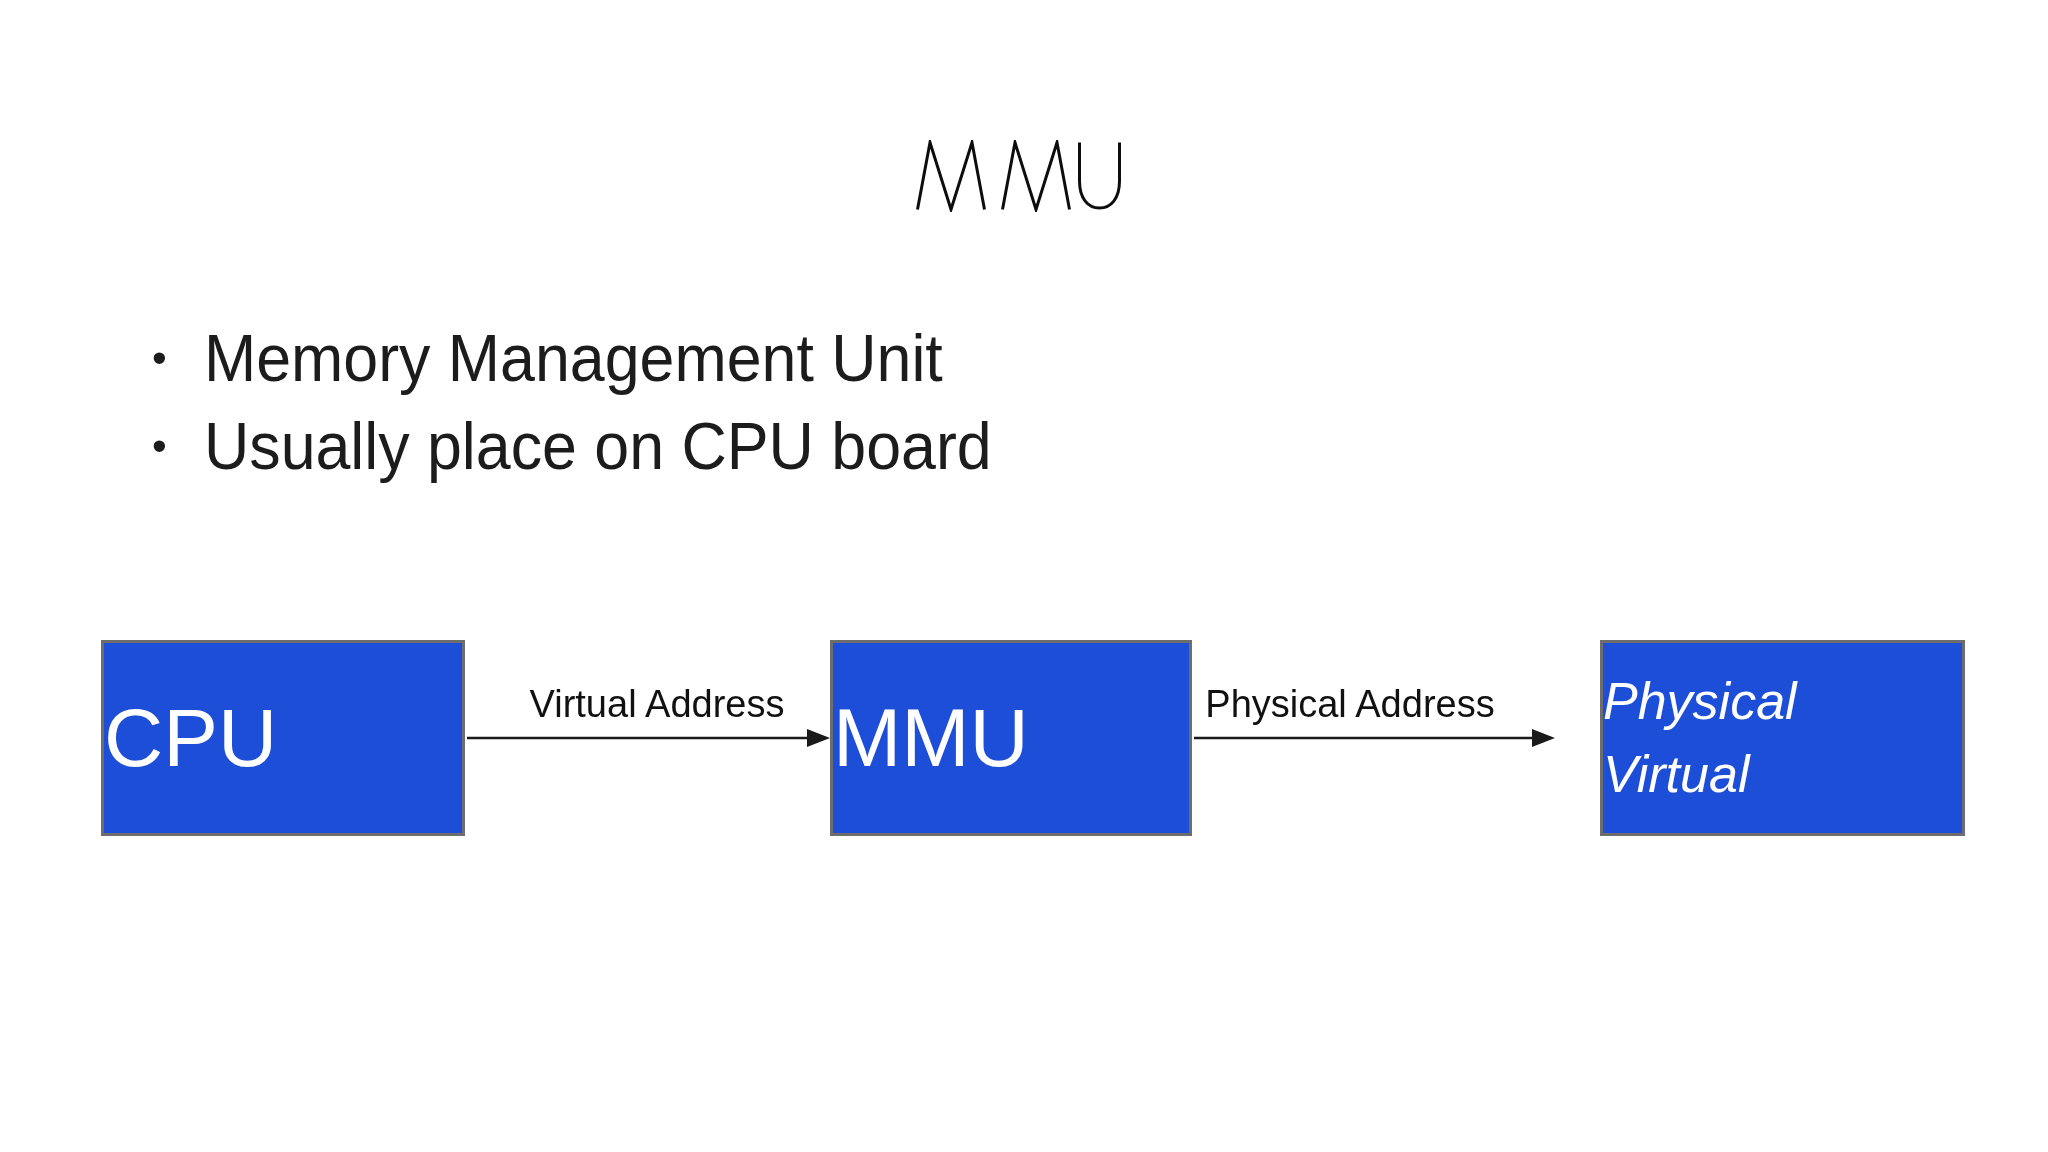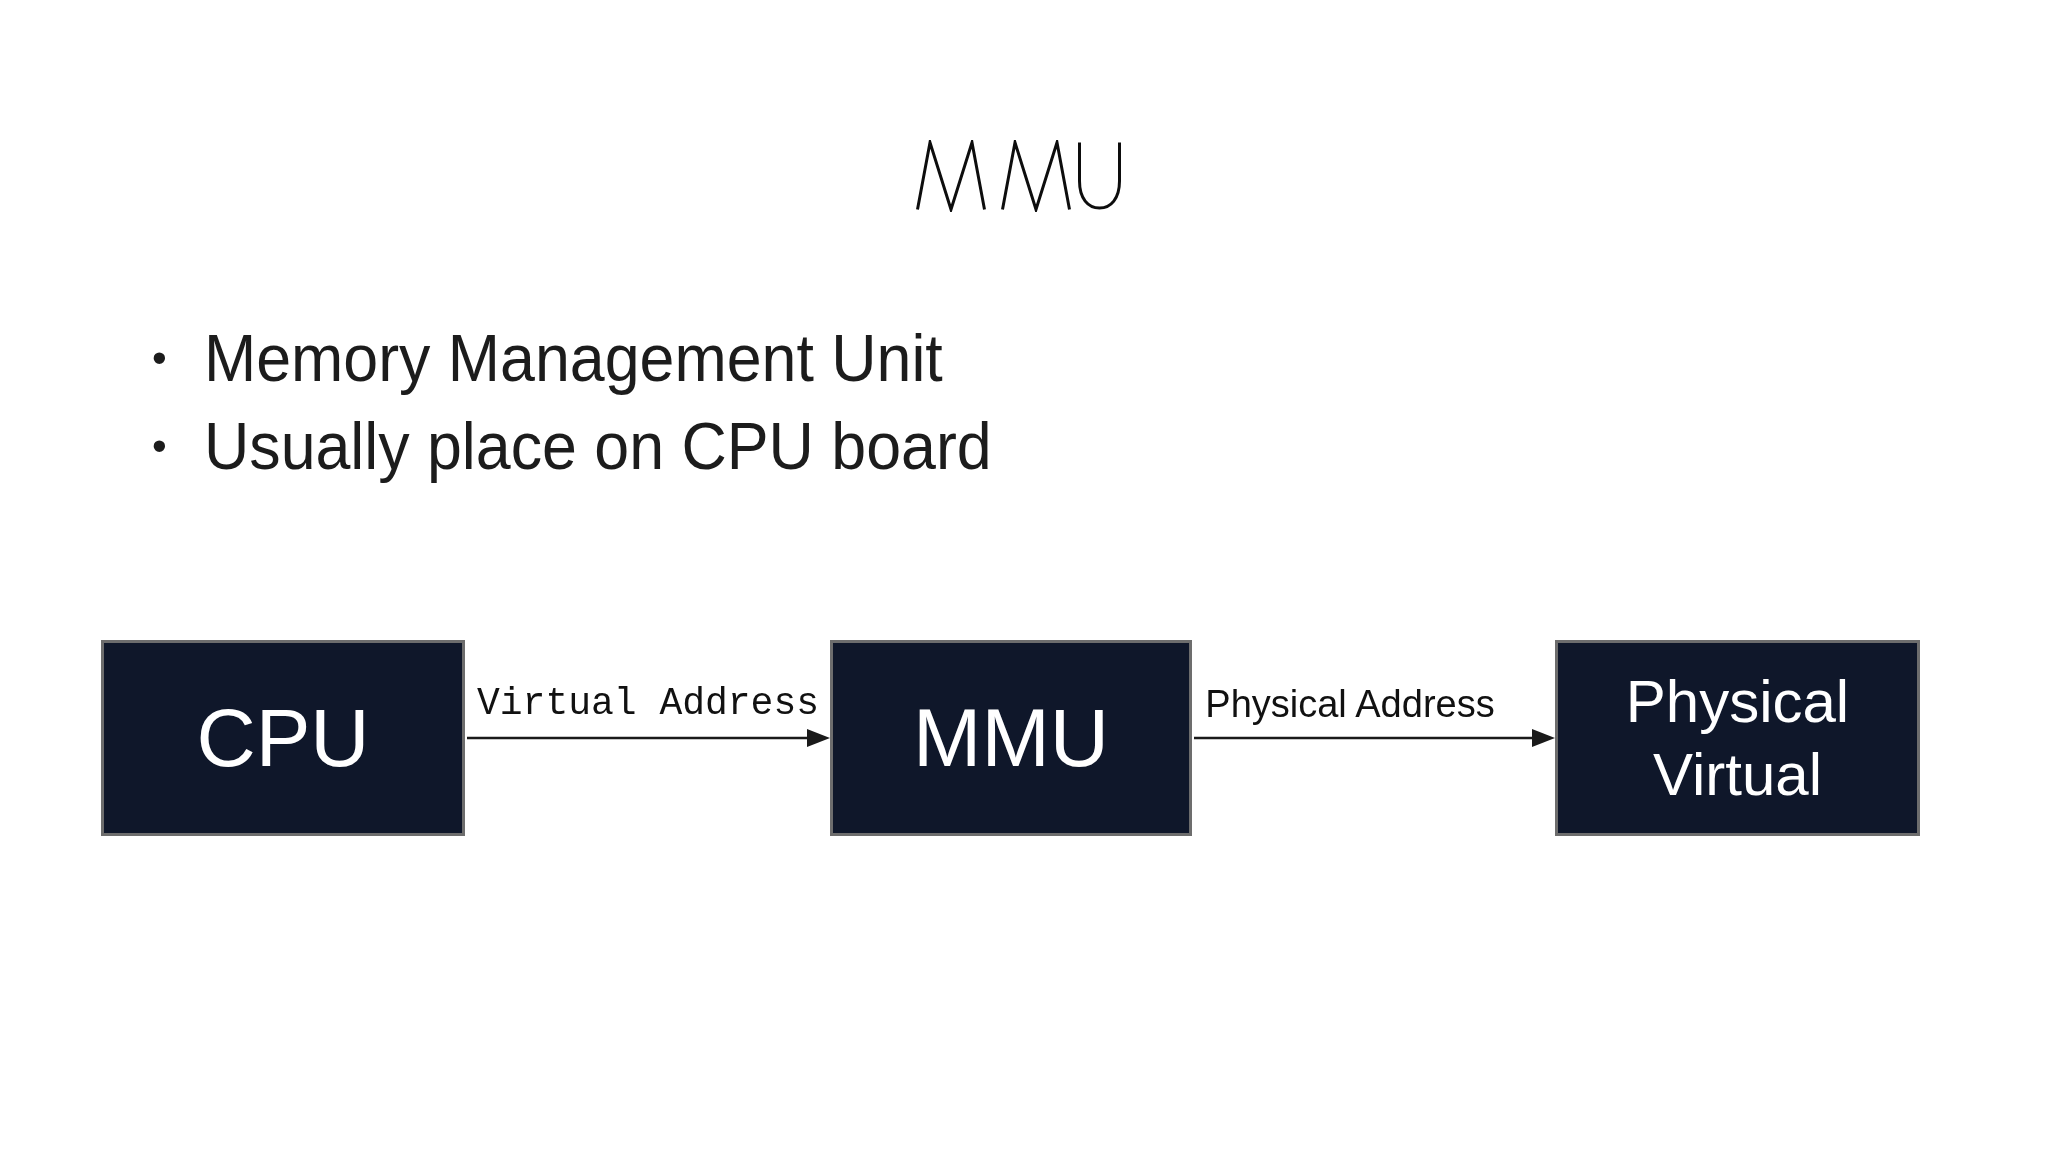--- a/index.html
+++ b/index.html
@@ -30,36 +30,36 @@
     width: 52px; flex: 0 0 52px;
   }
   .bullet-text {
     white-space: nowrap;
     transform: scaleX(0.95); transform-origin: left center;
   }
 
   
   .node {
     position: absolute; top: 640px; height: 196px;
-    background: #0f172a; border: 3px solid #6d6d6d;
+    background: #1d4ed8; border: 3px solid #6d6d6d;
     display: flex; flex-direction: column;
-    align-items: center; justify-content: center;
+    align-items: flex-start; justify-content: center;
     color: #ffffff; text-align: center;
   }
   .node-cpu { left: 101px;  width: 364px; font-size: 82px; }
   .node-mmu { left: 830px;  width: 362px; font-size: 82px; }
-  .node-pm  { left: 1555px; width: 365px; font-size: 60px; line-height: 73px; }
+  .node-pm  { left: 1600px; width: 365px; font-size: 52px; line-height: 73px; font-style: italic; }
 
   
   .edge-label {
     position: absolute; top: 682px; width: 420px;
     text-align: center; font-size: 38px; line-height: 44px;
     color: #111111; white-space: nowrap;
   }
-  .edge-label-va { left: 438px; font-family: Liberation Mono, monospace; }
+  .edge-label-va { left: 447px; }
   .edge-label-pa { left: 1140px; }
 
   
   .edges { position: absolute; inset: 0; width: 2048px; height: 1152px; pointer-events: none; }
 </style>
 </head>
 <body>
 
 <div class="slide">
 

